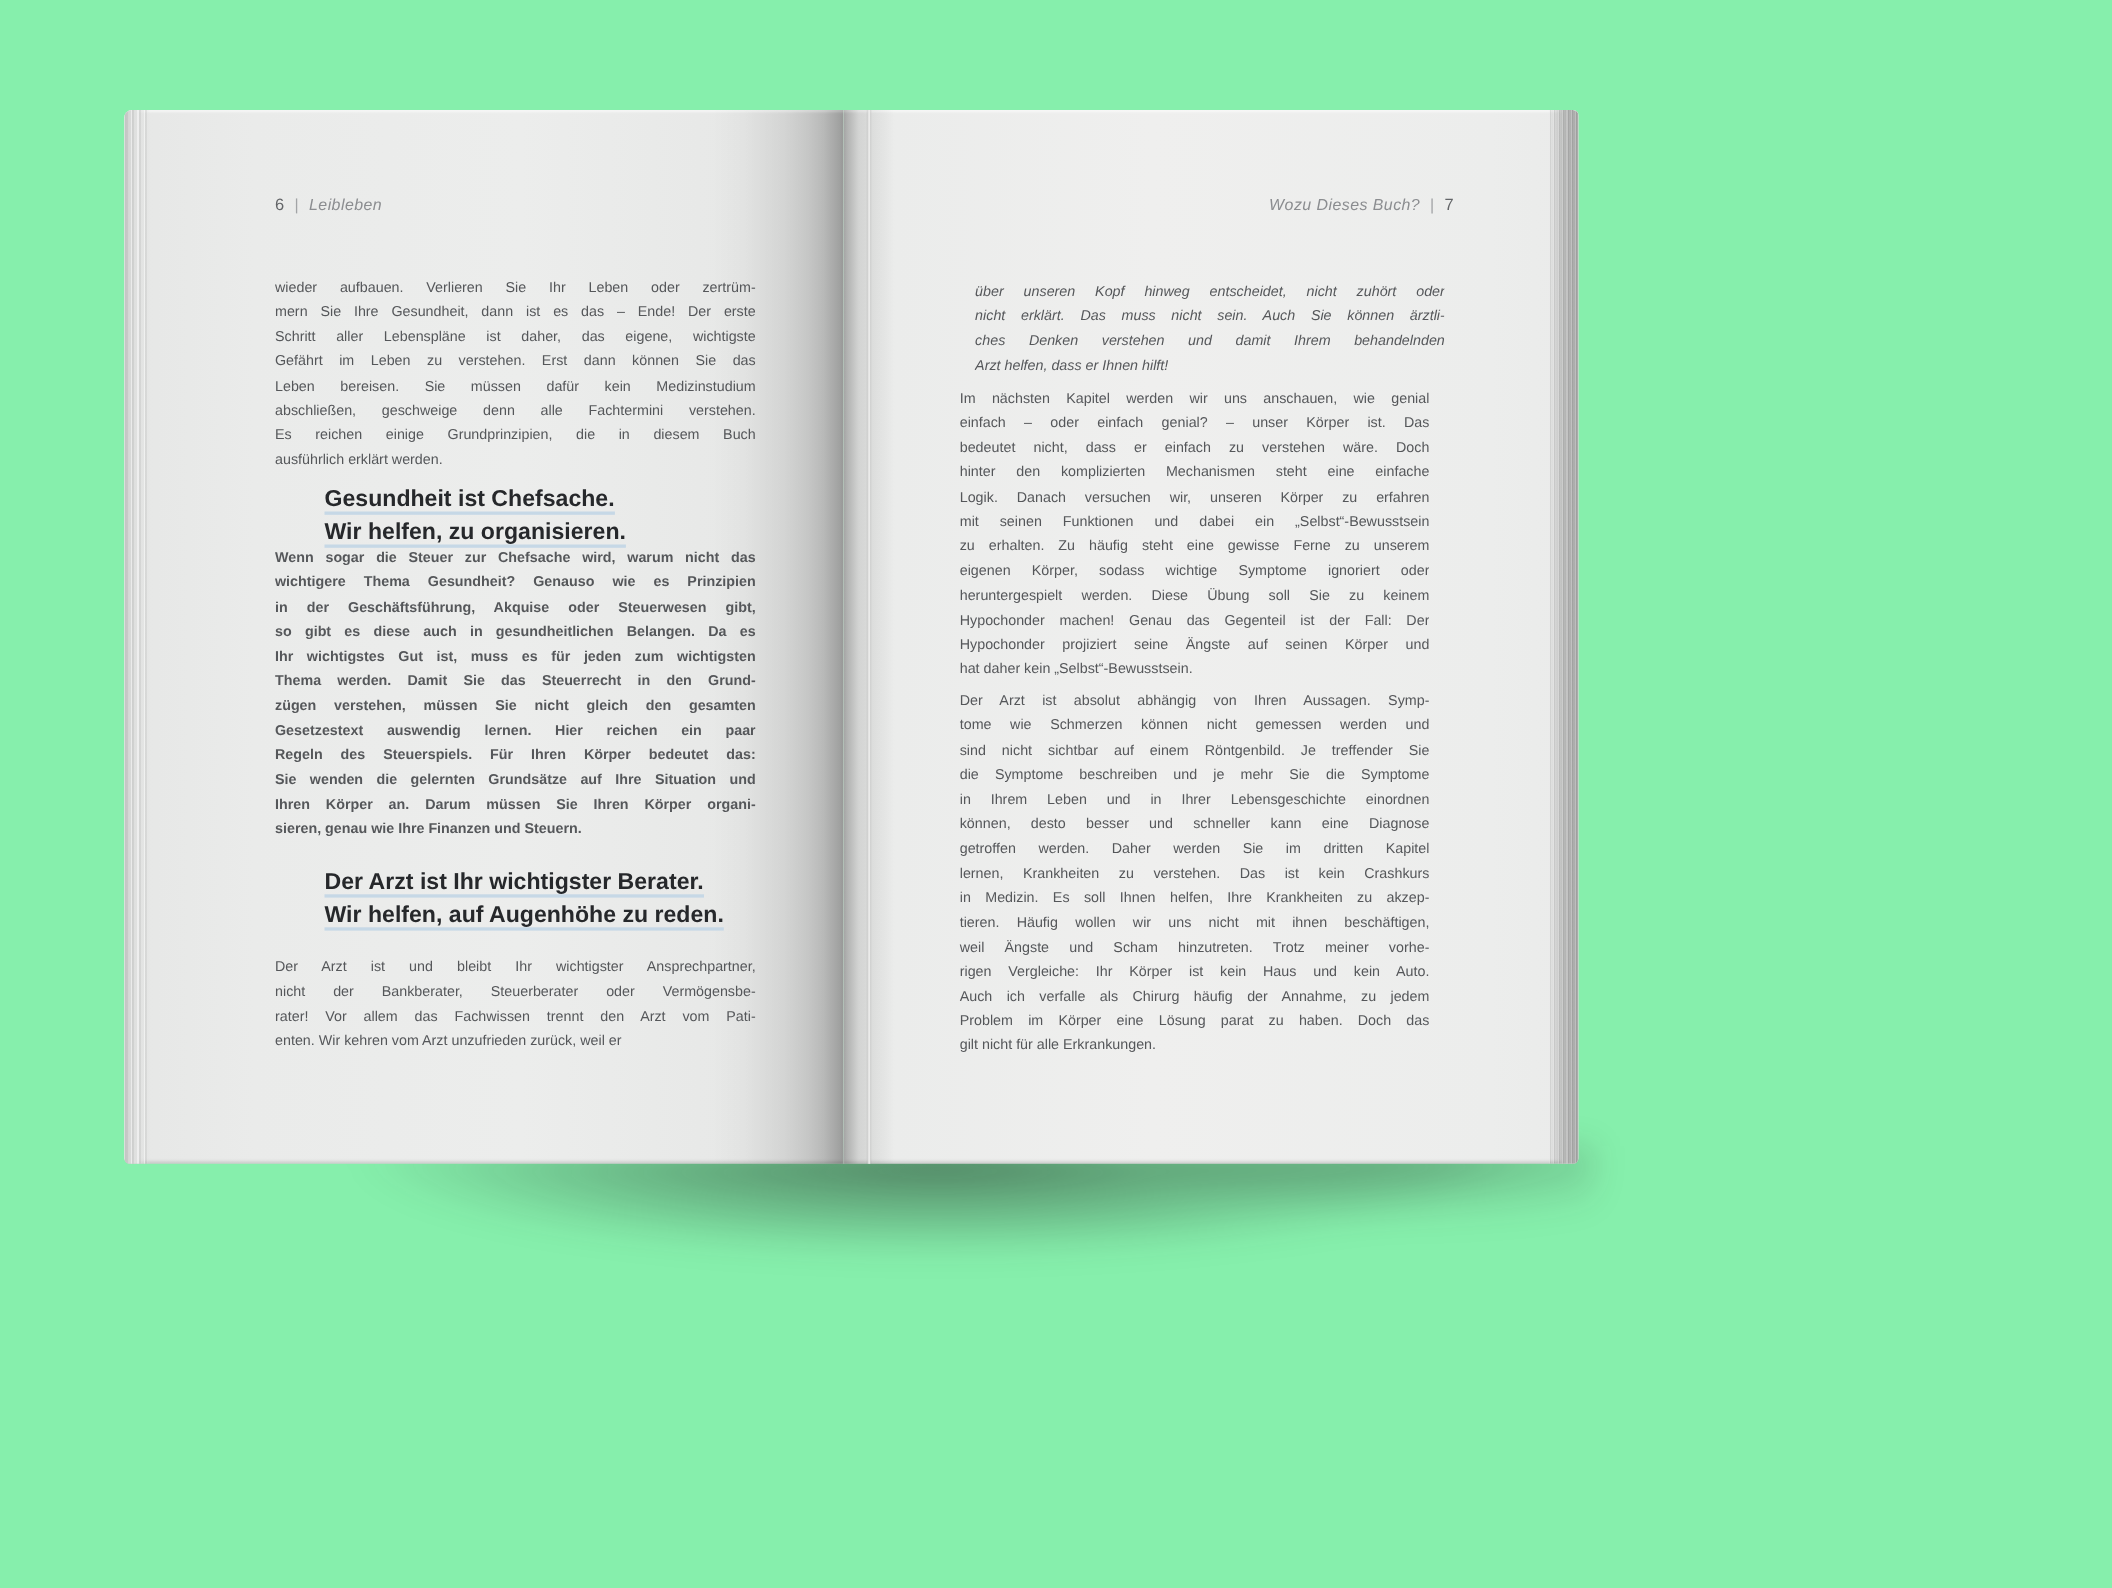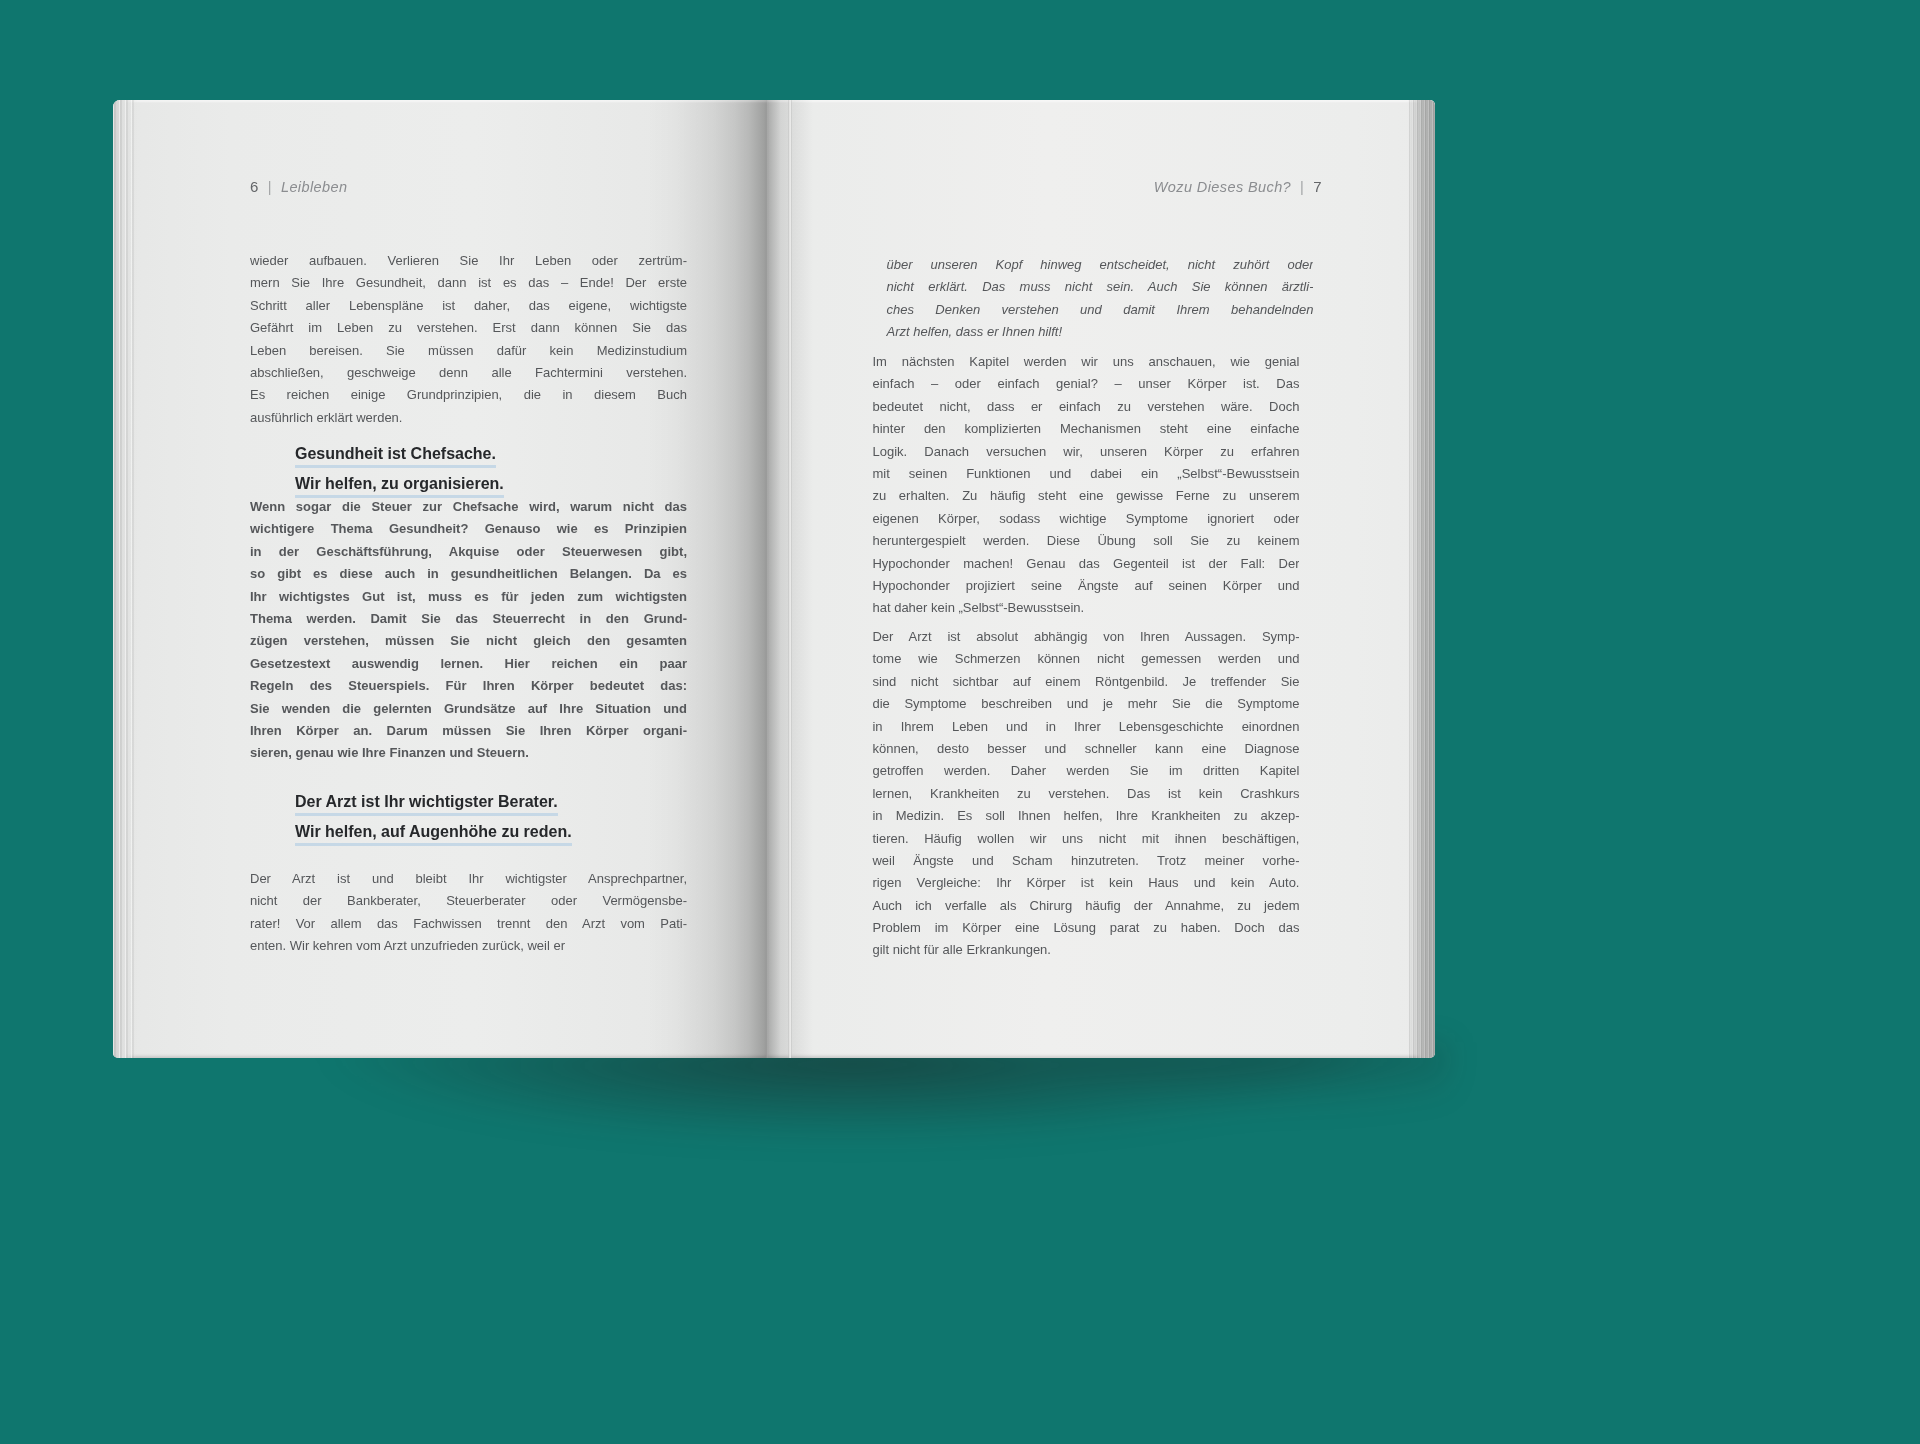--- a/index.html
+++ b/index.html
@@ -1,21 +1,21 @@
 <!DOCTYPE html>
 <html style="--accent: #c6d8e6;"><head>
 <meta charset="utf-8">
 <style>
   html,body{margin:0;padding:0;}
   body{
     width:1920px;height:1444px;background:#ffffff;
     font-family:"Liberation Sans",sans-serif;
     -webkit-font-smoothing:antialiased;
   }
-  .scene{position:relative;width:1920px;height:1444px;overflow:hidden;background:#0f766e;}
+  .scene{position:relative;width:1920px;height:1444px;overflow:hidden;background:#86efac;}
   .ambient{
     position:absolute;left:40px;top:10px;width:1520px;height:1300px;
     background:radial-gradient(52% 48% at 50% 46%, rgba(70,70,70,0.10) 0%, rgba(70,70,70,0.04) 55%, rgba(70,70,70,0) 75%);
     pointer-events:none;
   }
   .book-shadow{
     position:absolute;left:150px;top:1042px;width:1300px;height:200px;
     background:
       radial-gradient(62% 70% at 54% 4%, rgba(30,30,30,0.55) 0%, rgba(30,30,30,0.28) 34%, rgba(30,30,30,0) 66%),
       radial-gradient(30% 50% at 88% 0%, rgba(30,30,30,0.30) 0%, rgba(30,30,30,0) 70%);
@@ -66,21 +66,21 @@
   .running-header{position:absolute;font-size:14.5px;color:#8b8d90;letter-spacing:0.4px;white-space:nowrap;}
   .run-num{color:#636568;font-size:15px;}
   .run-sep{color:#a2a4a6;margin:0 9px;}
   .run-title{font-style:italic;color:#8b8d90;}
   .body-text{font-size:13px;color:#55575a;}
   .body-text .tline{
     line-height:22.4px;height:22.4px;white-space:nowrap;overflow:hidden;
     text-align:justify;text-align-last:justify;
   }
   .body-text .tline-last{text-align-last:left;}
-  .heading{font-size:16px;font-weight:bold;color:#26282b;}
+  .heading{font-size:21px;font-weight:bold;color:#26282b;}
   .heading .tline, .heading .tline-last{
     display:table;white-space:nowrap;line-height:19px;
     padding-bottom:2px;margin-bottom:6px;
     border-bottom:3px solid var(--accent,#c6d8e6);
     text-align:left;text-align-last:left;
   }
   
   .lp-header{left:137px;top:78px;}
   .rp-header{right:113px;top:78px;text-align:right;}
   .lp-para1{position:absolute;left:137px;top:150px;width:437px;}

